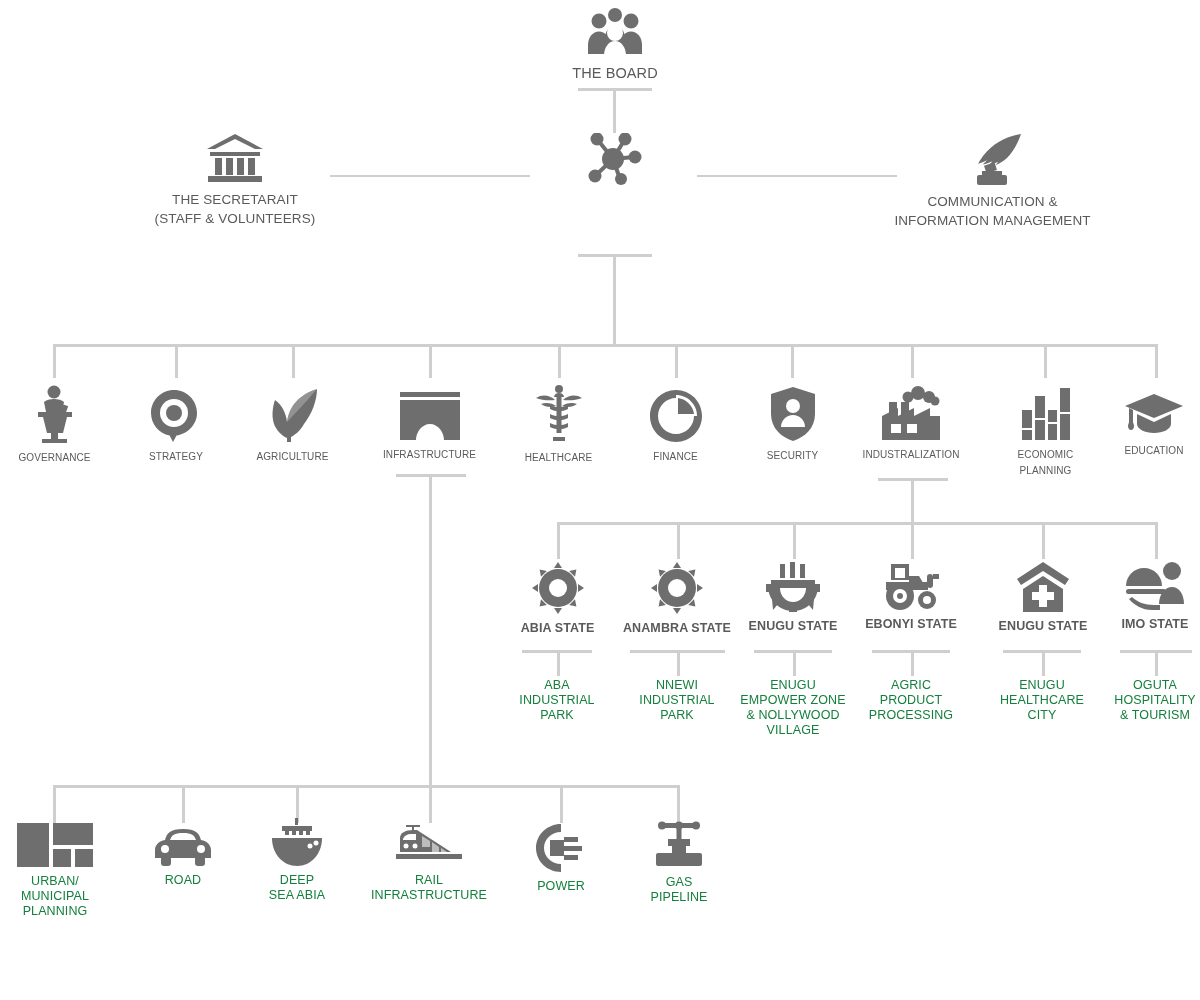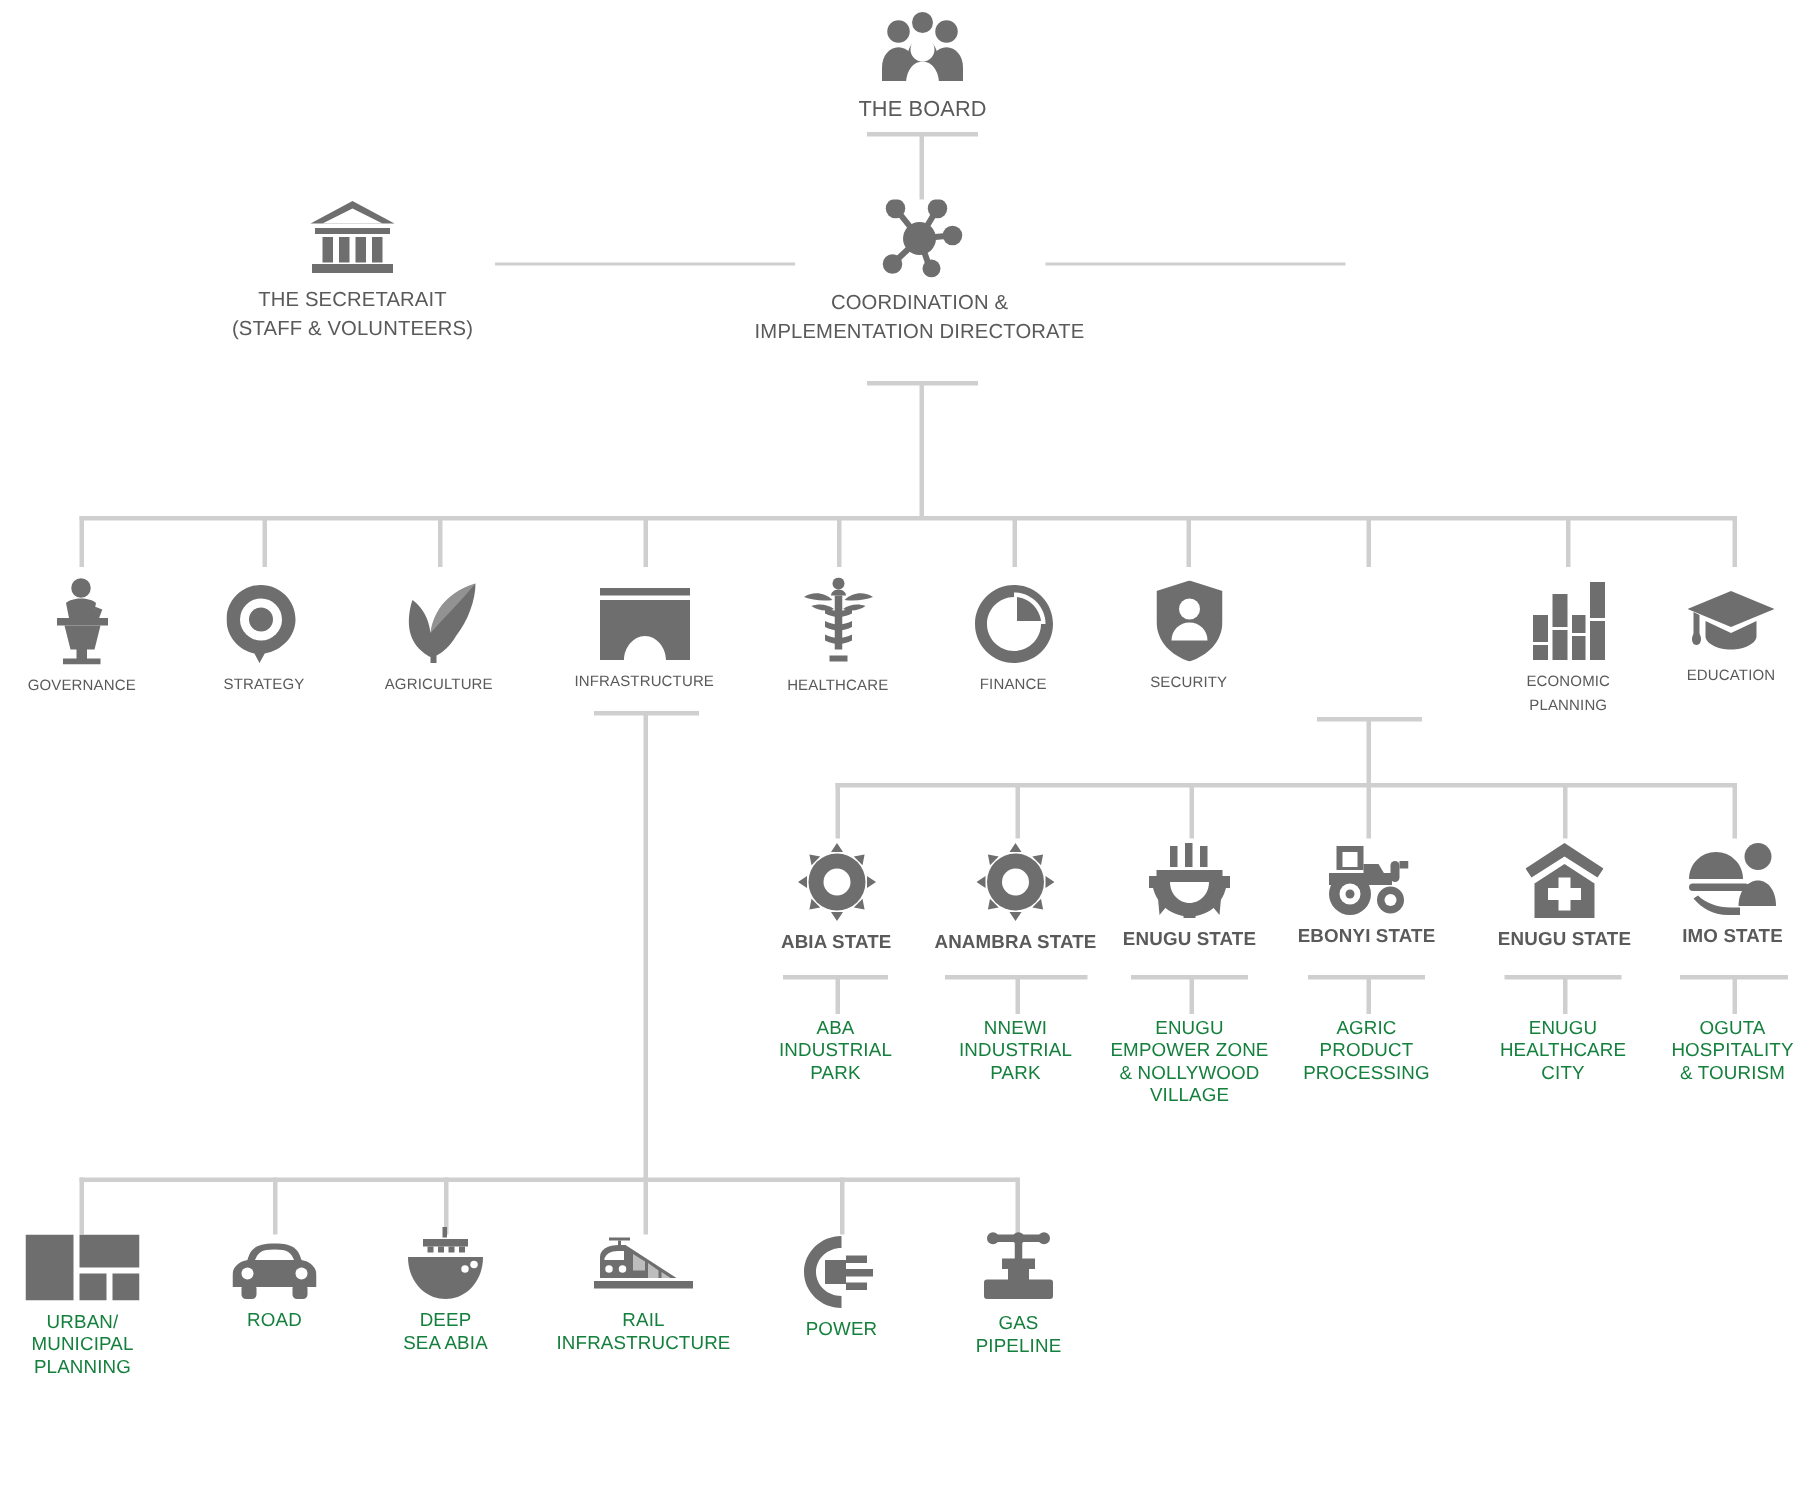--- a/index.html
+++ b/index.html
@@ -93,24 +93,34 @@
           <line x1="29" y1="26" x2="36" y2="46"></line>
         </g>
         <circle cx="29" cy="26" r="11"></circle>
         <circle cx="13" cy="6" r="6.5"></circle>
         <circle cx="41" cy="6" r="6.5"></circle>
         <circle cx="51" cy="24" r="6.5"></circle>
         <circle cx="11" cy="43" r="6.5"></circle>
         <circle cx="37" cy="46" r="6"></circle>
       </svg>
     </span>
-    <span class="label mid">COORDINATION &amp;
-IMPLEMENTATION DIRECTORATE</span>
-  </div>
-
+  </div>
+
+  <div class="node" style="left:855px;top:133px;width:275px;">
+    <span class="icon">
+      <svg width="60" height="52" viewBox="0 0 60 52" aria-hidden="true">
+        <path d="M58 1C44 3 30 10 20 23c-2 2.6-3.6 5.2-5 7.8 3-1 6.2-2 9-3.6-1.4 1.6-2.8 3-4.4 4.4 3.4-.7 6.8-1.8 9.8-3.4-1 1.4-2.2 2.7-3.5 3.9 3.3-.6 6.4-1.8 9.3-3.4-.9 1.3-1.9 2.5-3 3.6 9.5-3.3 19-11.6 25.8-31.3z"></path>
+        <rect x="22" y="31" width="11" height="8" transform="rotate(-18 27 35)"></rect>
+        <rect x="19" y="38" width="20" height="6"></rect>
+        <rect x="14" y="42" width="30" height="10" rx="2"></rect>
+      </svg>
+    </span>
+    <span class="label mid">COMMUNICATION &amp;
+INFORMATION MANAGEMENT</span>
+  </div>
 
   <div class="hline thin" style="left:330px;top:175px;width:200px;"></div>
   <div class="hline thin" style="left:697px;top:175px;width:200px;"></div>
 
   <div class="hline" style="left:578px;top:254px;width:74px;"></div>
   <div class="vline" style="left:613px;top:254px;height:92px;"></div>
 
   <div class="hline" style="left:53px;top:344px;width:1105px;"></div>
   <div class="vline" style="left:53px;top:344px;height:34px;"></div>
   <div class="vline" style="left:175px;top:344px;height:34px;"></div>
@@ -203,20 +213,39 @@
     <span class="icon">
       <svg width="44" height="54" viewBox="0 0 44 54" aria-hidden="true">
         <path d="M22 0 0 7v20c0 14 10 23 22 27 12-4 22-13 22-27V7z"></path>
         <circle cx="22" cy="19" r="7" fill="#ffffff"></circle>
         <path d="M10 40c0-7 5.5-12 12-12s12 5 12 12z" fill="#ffffff"></path>
       </svg>
     </span>
     <span class="label">SECURITY</span>
   </div>
 
+  <div class="node" style="left:845px;top:386px;width:132px;">
+    <span class="icon">
+      <svg width="58" height="54" viewBox="0 0 58 54" aria-hidden="true">
+        <circle cx="36" cy="7" r="7"></circle>
+        <circle cx="47" cy="11" r="6"></circle>
+        <circle cx="26" cy="11" r="5.5"></circle>
+        <circle cx="53" cy="15" r="4.5"></circle>
+        <rect x="7" y="16" width="8" height="16"></rect>
+        <rect x="19" y="16" width="8" height="16"></rect>
+        <path d="M0 30h58v24H0z"></path>
+        <path d="M0 30l16-8v8z"></path>
+        <path d="M16 30l16-8v8z"></path>
+        <path d="M32 30l16-8v8z"></path>
+        <rect x="9" y="38" width="10" height="9" fill="#ffffff"></rect>
+        <rect x="25" y="38" width="10" height="9" fill="#ffffff"></rect>
+      </svg>
+    </span>
+    <span class="label">INDUSTRALIZATION</span>
+  </div>
 
   <div class="node" style="left:998px;top:388px;width:95px;">
     <span class="icon">
       <svg width="50" height="52" viewBox="0 0 50 52" aria-hidden="true">
         <rect x="1" y="22" width="10" height="18"></rect>
         <rect x="1" y="42" width="10" height="10"></rect>
         <rect x="14" y="8" width="10" height="22"></rect>
         <rect x="14" y="32" width="10" height="20"></rect>
         <rect x="27" y="22" width="9" height="12"></rect>
         <rect x="27" y="36" width="9" height="16"></rect>

